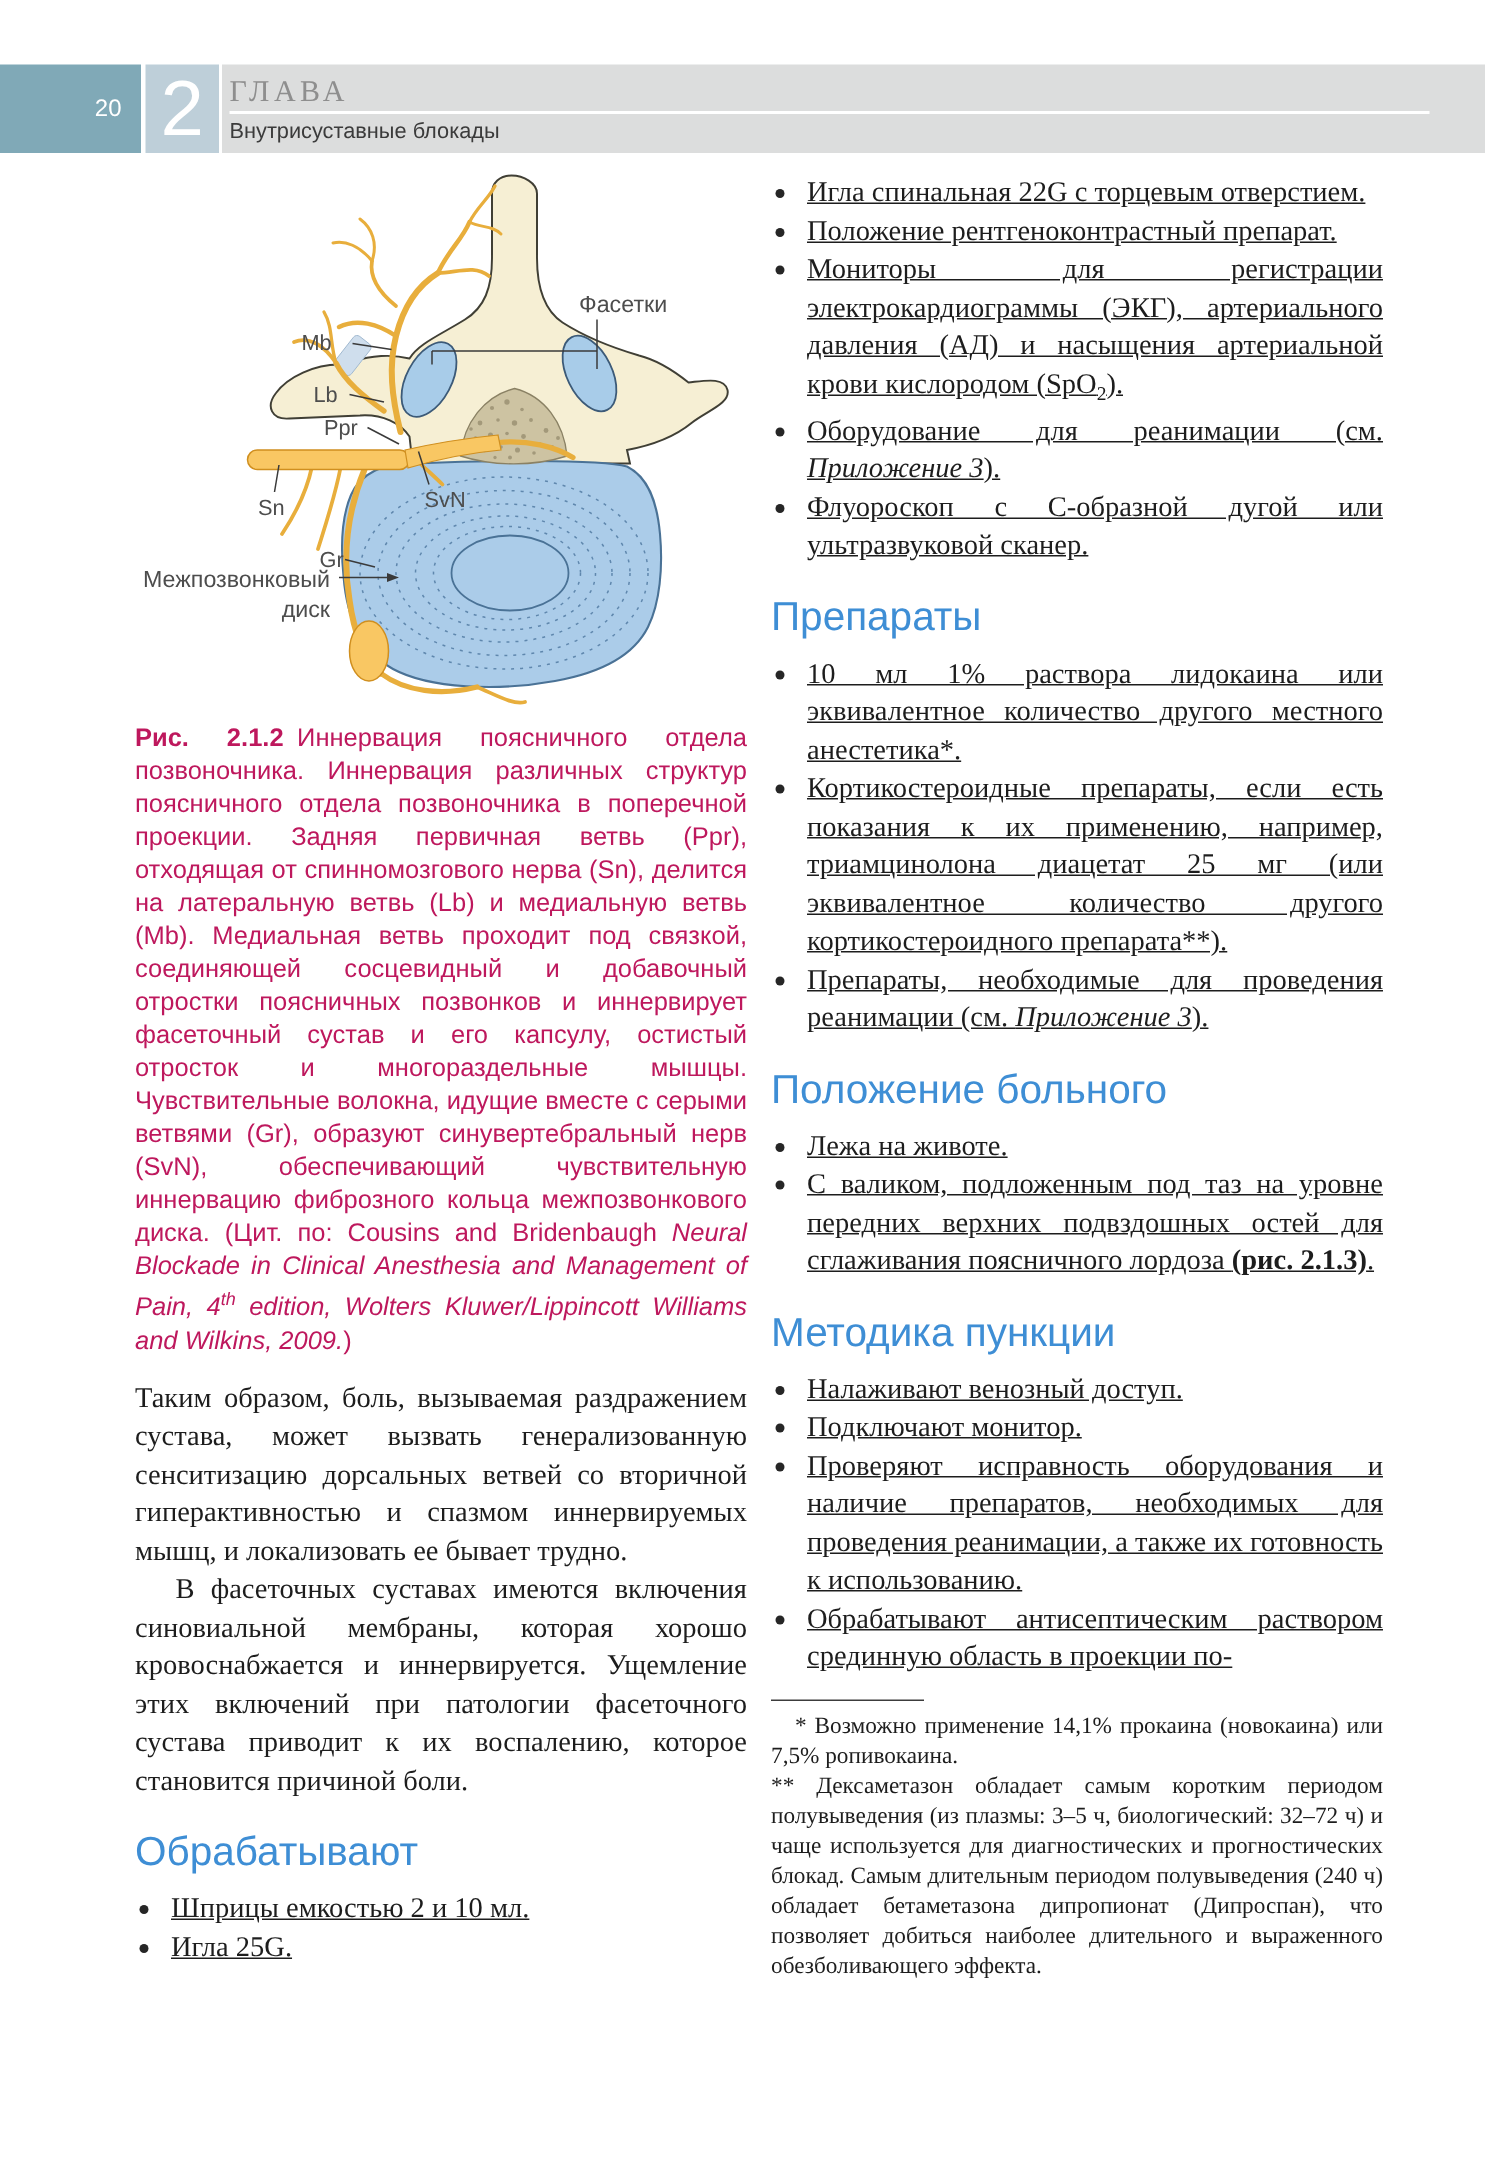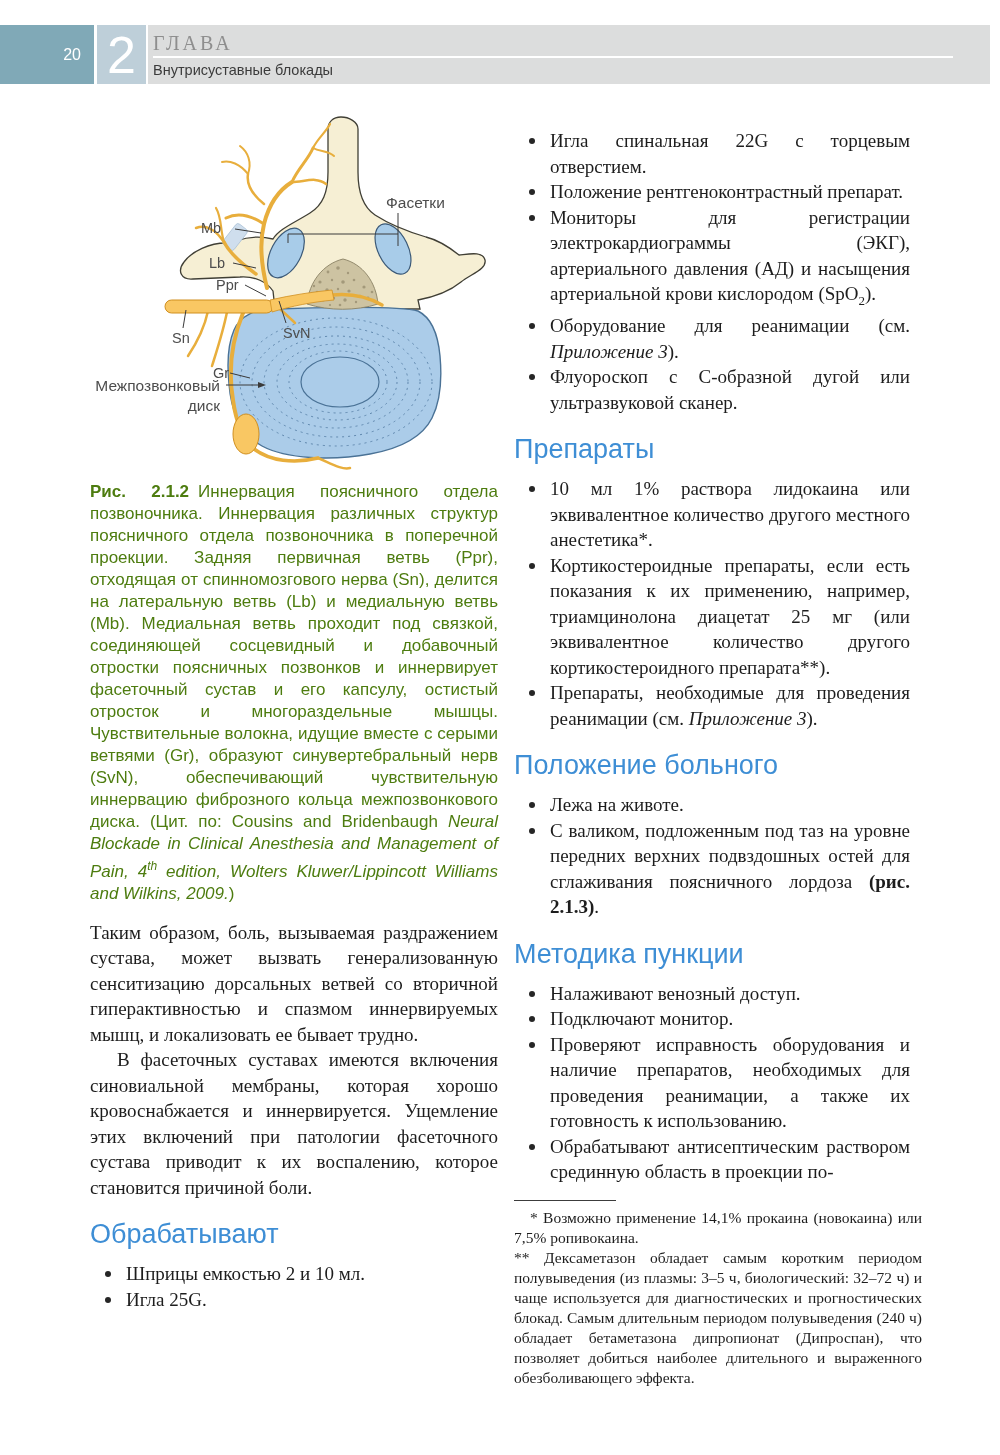--- a/index.html
+++ b/index.html
@@ -1,20 +1,20 @@
 <!DOCTYPE html>
 <html><head>
 <meta charset="utf-8">
 <style>
   html,body{margin:0;padding:0;background:#fff;}
   .page{position:relative;width:1000px;height:1455px;background:#ffffff;overflow:hidden;
         font-family:"Liberation Serif",serif;}
 
   
-  .chapter-bar{position:absolute;left:0;top:25px;width:1000px;height:59px;}
+  .chapter-bar{position:absolute;left:0;top:43px;width:1000px;height:59px;}
   .bar-gray{position:absolute;left:148px;top:0;width:842px;height:59px;background:#dcdddd;}
   .pagenum{position:absolute;left:0;top:0;width:94px;height:59px;background:#80a9b7;color:#fff;
            font-family:"Liberation Sans",sans-serif;font-size:16px;
            display:flex;align-items:center;justify-content:flex-end;padding-right:13px;box-sizing:border-box;}
   .chapnum{position:absolute;left:97px;top:0;width:49px;height:59px;background:#becfd9;color:#fff;
            font-family:"Liberation Sans",sans-serif;font-size:52px;font-weight:300;
            display:flex;align-items:center;justify-content:center;box-sizing:border-box;}
   .chapword{position:absolute;left:153px;top:7px;font-family:"Liberation Serif",serif;
             font-size:20px;letter-spacing:3px;color:#8e8e8e;}
   .chapline{position:absolute;left:153px;top:31px;width:800px;height:2px;background:#ffffff;}
@@ -22,36 +22,36 @@
              font-size:14.5px;color:#3b3b3b;}
 
   
   .col{position:absolute;width:408px;font-size:19px;line-height:25.5px;color:#1d1d1d;}
   .col-left{left:90px;top:112px;}
   .col-right{left:514px;top:116px;}
 
   h2{font-family:"Liberation Sans",sans-serif;font-weight:400;color:#3e8ed5;
      font-size:27px;line-height:30px;margin:19px 0 11px;}
 
-  ul{margin:12px;padding:0;list-style:none;}
+  ul{margin:0;padding:0;list-style:none;text-decoration:underline;}
   li{position:relative;padding-left:24px;text-align:justify;}
   li::before{content:"";position:absolute;left:3px;top:10px;width:6px;height:6px;
              border-radius:50%;background:#262626;}
   li i{font-style:italic;}
   sub{font-size:13px;}
   sup{font-size:12px;}
 
   .body-p{margin:0;text-align:justify;}
   .p-first{margin-top:15px;}
   .p-indent{text-indent:27px;}
   .figref{font-weight:700;}
 
   
   .caption{font-family:"Liberation Sans",sans-serif;font-size:17px;line-height:22px;
-           text-align:justify;color:#4d7c0f;margin:4px 0 0;}
+           text-align:justify;color:#be185d;margin:4px 0 0;}
   .caption b{font-weight:700;margin-right:9px;}
   .caption i{font-style:italic;}
 
   
   .fn-rule{width:102px;border-top:1.5px solid #3c3c3c;margin:15px 0 7px;}
   .fn{font-size:15.5px;line-height:20px;text-align:justify;margin:0;color:#1d1d1d;}
   .fn-indent{text-indent:16px;}
 
   
   .fig{position:relative;margin-left:-10px;width:420px;height:365px;}

